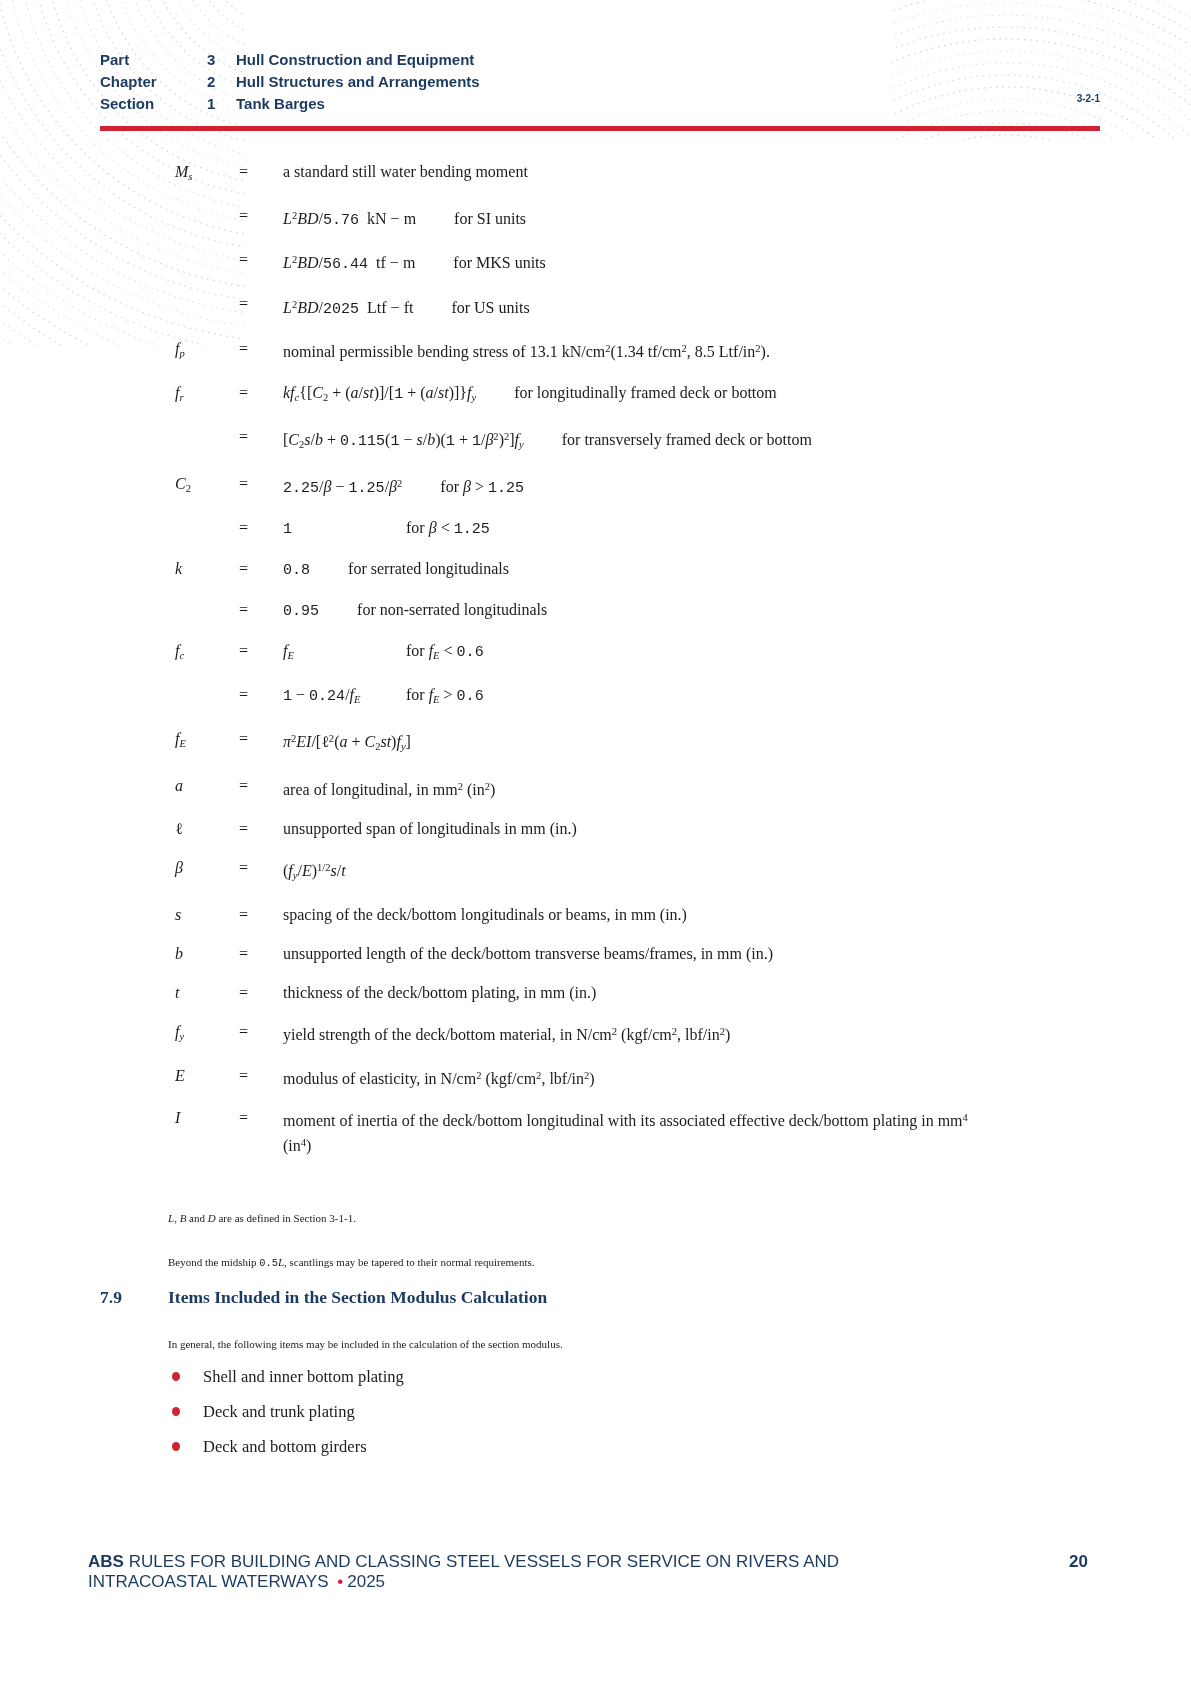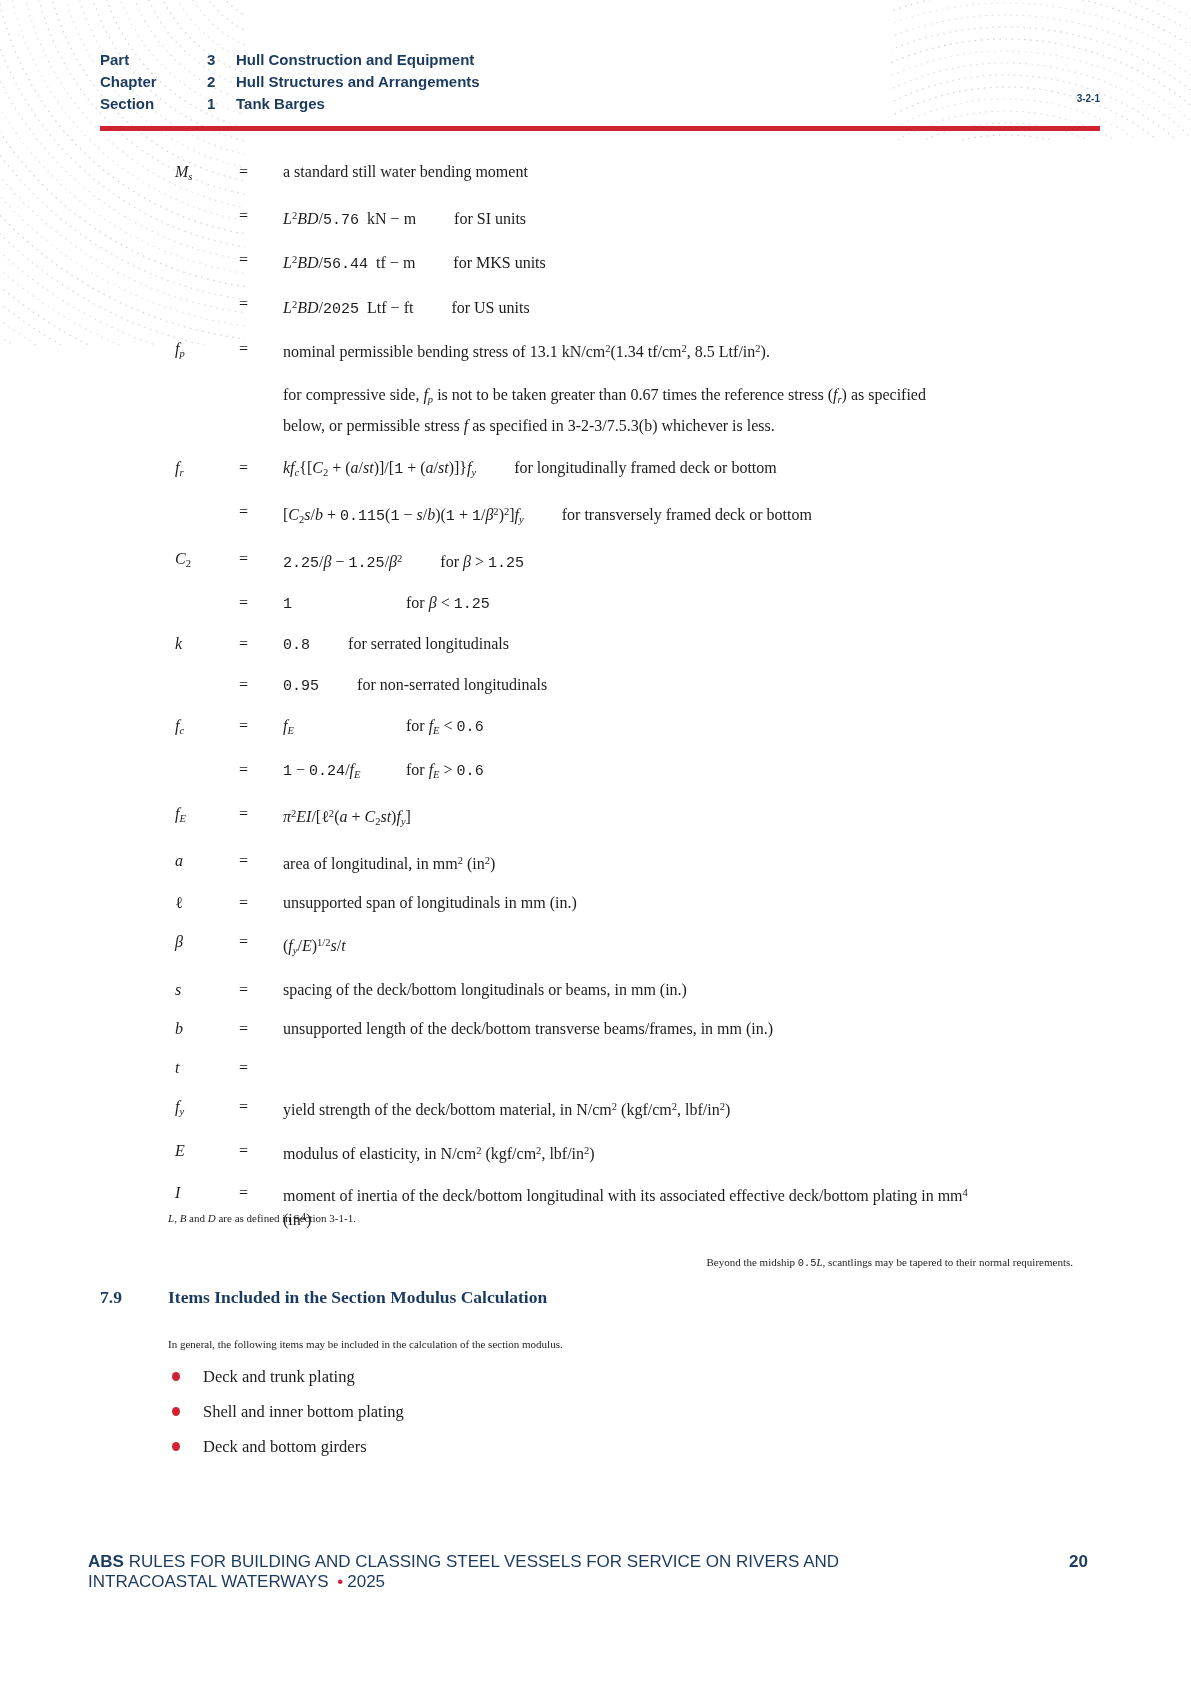--- a/index.html
+++ b/index.html
@@ -41,21 +41,21 @@
   .def-para{padding-left:108px; width:817px; line-height:26px; margin-bottom:18px;}
   .note{display:inline-block; margin-left:38px;}
   .f.tab{display:inline-block; min-width:85px;}
   tt{font-family:"Liberation Mono","DejaVu Sans Mono",monospace; font-size:0.94em;}
   sub{font-size:0.66em; vertical-align:-0.28em;}
   sup{font-size:0.66em; vertical-align:0.5em;}
 
   
   .body-p{position:absolute; left:168px; width:905px; font-size:11px; line-height:22px;}
   #p-defined{top:1196px;}
-  #p-midship{top:1240px;text-align:right;}
+  #p-midship{top:1240px;}
 
   
   .sec{
     position:absolute; left:100px; top:1287px; display:flex;
     font-family:Liberation Serif, serif;
     font-weight:bold; color:var(--navy); font-size:17.5px;
   }
   .sec-num{width:68px;}
   #p-intro{top:1322px;}
 
@@ -175,21 +175,20 @@
       <div class="def-row">
         <span class="def-sym"></span>
         <span class="def-eq">=</span>
         <span class="def-desc"><span class="f"><i>L</i><sup>2</sup><i>BD</i>/<tt>2025</tt>&nbsp;&nbsp;Ltf − ft</span><span class="note">for US units</span></span>
       </div>
       <div class="def-row">
         <span class="def-sym"><i>f</i><sub><i>p</i></sub></span>
         <span class="def-eq">=</span>
         <span class="def-desc"><span class="f">nominal permissible bending stress of 13.1 kN/cm<sup>2</sup>(1.34 tf/cm<sup>2</sup>, 8.5 Ltf/in<sup>2</sup>).</span></span>
       </div>
-      <div class="def-para">for compressive side, <i>f</i><sub><i>p</i></sub> is not to be taken greater than 0.67 times the reference stress (<i>f</i><sub><i>r</i></sub>) as specified<br>below, or permissible stress <i>f</i> as specified in 3-2-3/7.5.3(b) whichever is less.</div>
       <div class="def-row">
         <span class="def-sym"><i>f</i><sub><i>r</i></sub></span>
         <span class="def-eq">=</span>
         <span class="def-desc"><span class="f"><i>kf</i><sub><i>c</i></sub>{[<i>C</i><sub>2</sub> + (<i>a</i>/<i>st</i>)]/[<tt>1</tt> + (<i>a</i>/<i>st</i>)]}<i>f</i><sub><i>y</i></sub></span><span class="note">for longitudinally framed deck or bottom</span></span>
       </div>
       <div class="def-row">
         <span class="def-sym"></span>
         <span class="def-eq">=</span>
         <span class="def-desc"><span class="f">[<i>C</i><sub>2</sub><i>s</i>/<i>b</i> + <tt>0.115</tt>(<tt>1</tt> − <i>s</i>/<i>b</i>)(<tt>1</tt> + <tt>1</tt>/<i>β</i><sup>2</sup>)<sup>2</sup>]<i>f</i><sub><i>y</i></sub></span><span class="note">for transversely framed deck or bottom</span></span>
       </div>
@@ -249,20 +248,21 @@
         <span class="def-desc"><span class="f">spacing of the deck/bottom longitudinals or beams, in mm (in.)</span></span>
       </div>
       <div class="def-row">
         <span class="def-sym"><i>b</i></span>
         <span class="def-eq">=</span>
         <span class="def-desc"><span class="f">unsupported length of the deck/bottom transverse beams/frames, in mm (in.)</span></span>
       </div>
       <div class="def-row">
         <span class="def-sym"><i>t</i></span>
         <span class="def-eq">=</span>
+        <span class="def-desc"><span class="f">thickness of the deck/bottom plating, in mm (in.)</span></span>
       </div>
       <div class="def-row">
         <span class="def-sym"><i>f</i><sub><i>y</i></sub></span>
         <span class="def-eq">=</span>
         <span class="def-desc"><span class="f">yield strength of the deck/bottom material, in N/cm<sup>2</sup> (kgf/cm<sup>2</sup>, lbf/in<sup>2</sup>)</span></span>
       </div>
       <div class="def-row">
         <span class="def-sym"><i>E</i></span>
         <span class="def-eq">=</span>
         <span class="def-desc"><span class="f">modulus of elasticity, in N/cm<sup>2</sup> (kgf/cm<sup>2</sup>, lbf/in<sup>2</sup>)</span></span>
@@ -280,25 +280,25 @@
   <div class="sec">
     <span class="sec-num">7.9</span>
     <span class="sec-title">Items Included in the Section Modulus Calculation</span>
   </div>
 
   <p class="body-p" id="p-intro">In general, the following items may be included in the calculation of the section modulus.</p>
 
   <div class="bullets" id="bullet-list">
       <div class="bullet-item">
         <span class="bullet-marker"></span>
-        <span class="bullet-text">Deck and trunk plating</span>
+        <span class="bullet-text">Shell and inner bottom plating</span>
       </div>
       <div class="bullet-item">
         <span class="bullet-marker"></span>
-        <span class="bullet-text">Shell and inner bottom plating</span>
+        <span class="bullet-text">Deck and trunk plating</span>
       </div>
       <div class="bullet-item">
         <span class="bullet-marker"></span>
         <span class="bullet-text">Deck and bottom girders</span>
       </div>
     </div>
 
   <div class="footer">
     <div class="footer-text">
       <b>ABS</b><span> RULES FOR BUILDING AND CLASSING STEEL VESSELS FOR SERVICE ON RIVERS AND</span><br>

